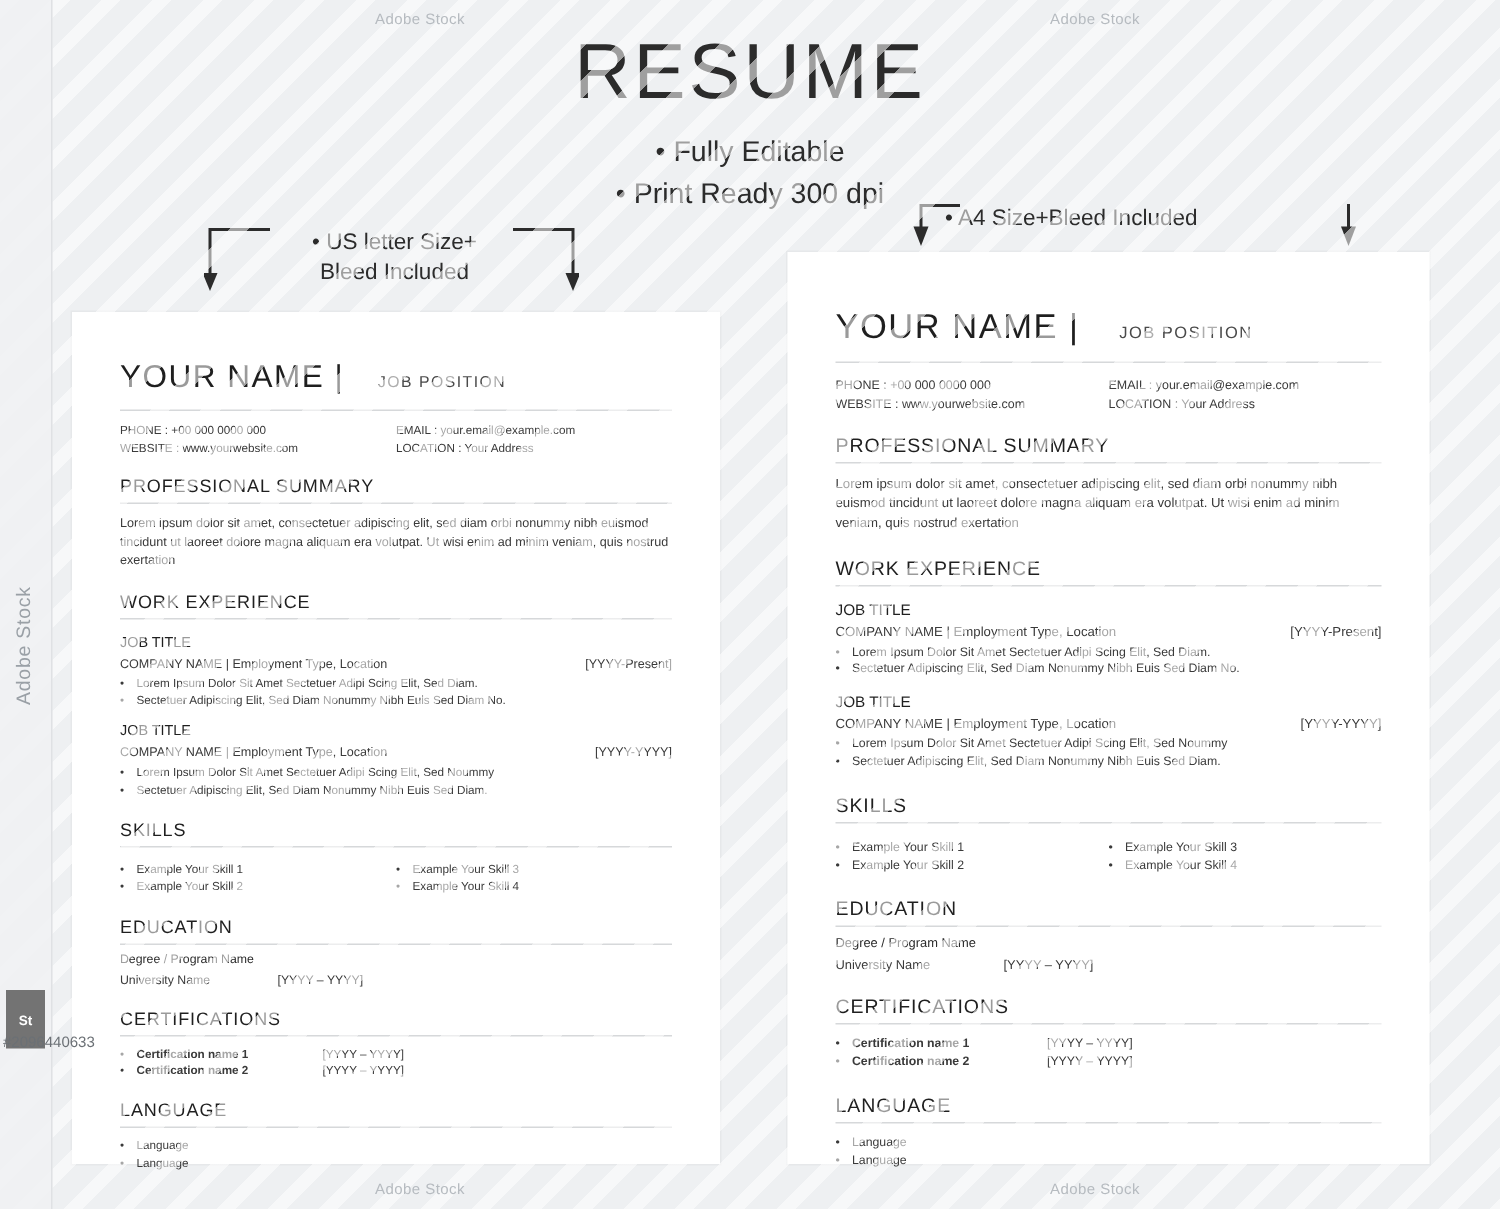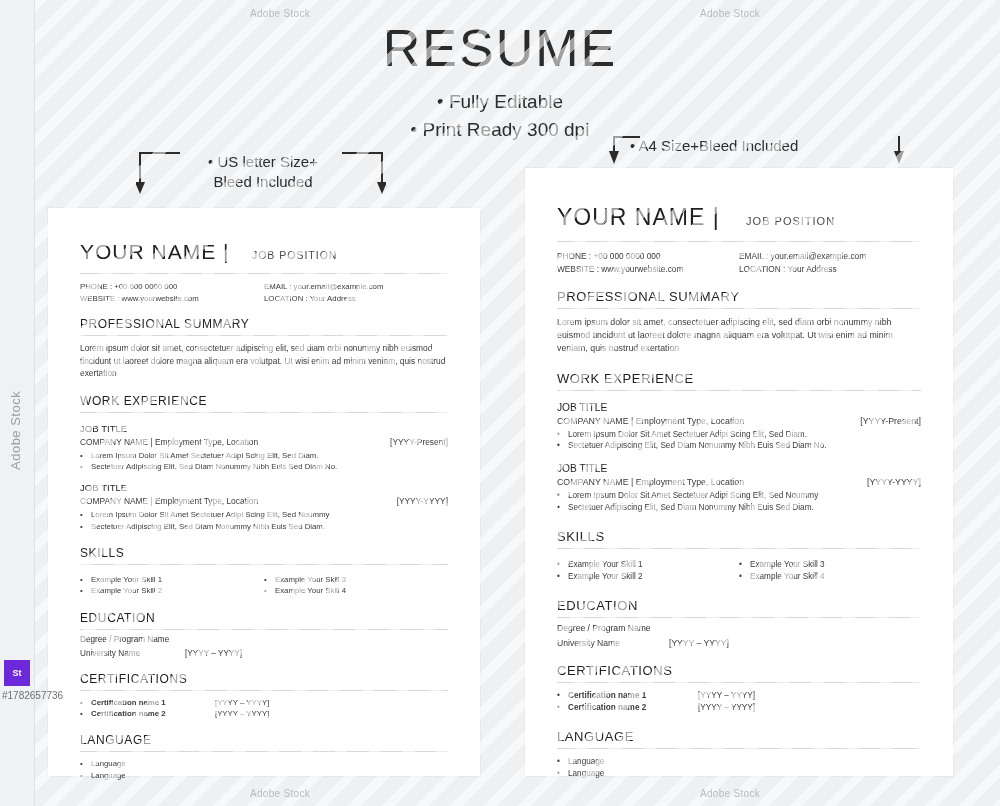--- a/index.html
+++ b/index.html
@@ -51,22 +51,22 @@
     font-size: 13px;
     letter-spacing: 0.5px;
     color: #9aa0a6;
     z-index: 7;
   }
   .stock-logo-badge {
     position: absolute;
     left: 4px;
     top: 660px;
     width: 26px;
-    height: 26px;
-    background: #6d28d9;
+    height: 39px;
+    background: #737373;
     color: #fff;
     font-size: 9px;
     font-weight: bold;
     display: flex;
     align-items: center;
     justify-content: center;
     z-index: 7;
   }
   .stock-id {
     position: absolute;
@@ -495,17 +495,17 @@
         <li>Language</li>
       </ul>
     </div>
   </div>
 </div>
 
 <div class="watermark-stripes"></div>
 <div class="left-bar"></div>
 <div class="stock-vertical">Adobe Stock</div>
 <div class="stock-logo-badge">St</div>
-<div class="stock-id">#1782657736</div>
+<div class="stock-id">#2096440633</div>
 <div class="corner-logo" style="left:250px; top:8px;">Adobe Stock</div>
 <div class="corner-logo" style="left:700px; top:8px;">Adobe Stock</div>
 <div class="corner-logo" style="left:250px; top:788px;">Adobe Stock</div>
 <div class="corner-logo" style="left:700px; top:788px;">Adobe Stock</div>
 
 </body></html>

